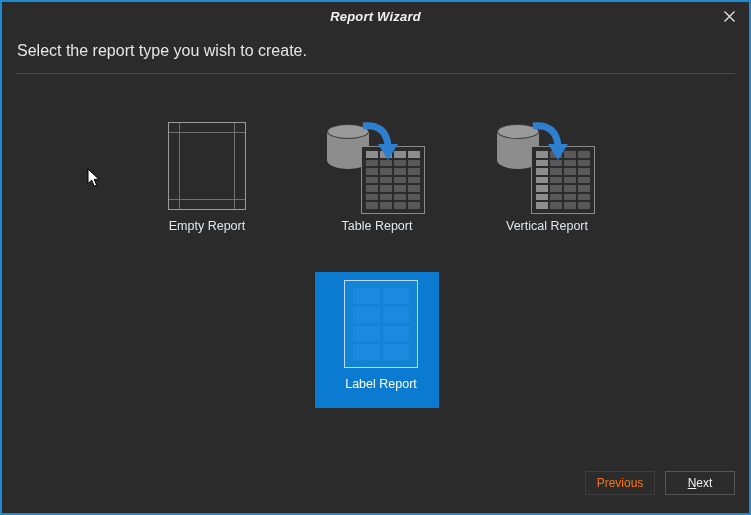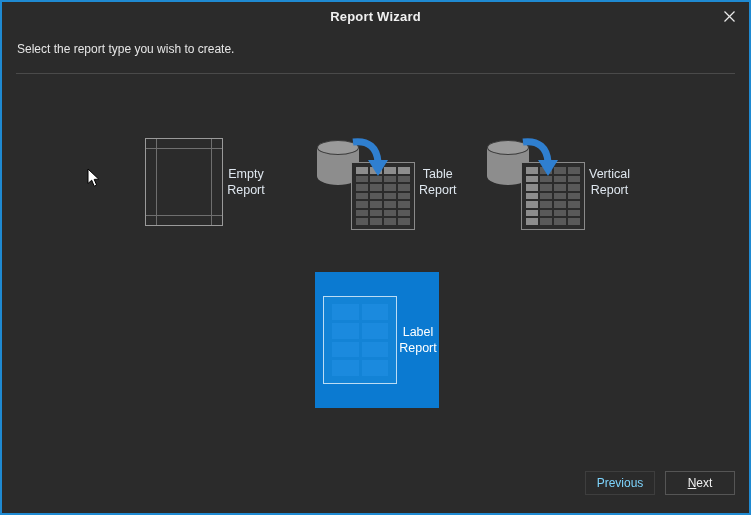--- a/index.html
+++ b/index.html
@@ -20,20 +20,21 @@
     overflow: hidden;
   }
   .titlebar {
     position: absolute;
     left: 0; top: 0;
     width: 100%;
     height: 28px;
     display: flex;
     align-items: center;
     justify-content: center;
+    font-style: italic;
   }
   .titlebar-title {
     font-size: 13px;
     font-weight: bold;
     color: #f0f0f0;
     letter-spacing: 0.2px;
   }
   .close-btn {
     position: absolute;
     right: 0; top: 0;
@@ -45,21 +46,21 @@
     color: #e8e8e8;
     font-size: 14px;
     cursor: pointer;
     user-select: none;
   }
 
   .subtitle {
     position: absolute;
     left: 15px;
     top: 40px;
-    font-size: 12px;
+    font-size: 16px;
     color: #e6e6e6;
   }
   .separator {
     position: absolute;
     left: 14px;
     right: 14px;
     top: 71px;
     height: 1px;
     background: #4a4a4a;
   }
@@ -70,20 +71,21 @@
     top: 90px;
     width: 100%;
     height: 340px;
   }
 
   .tile {
     position: absolute;
     width: 124px;
     height: 136px;
     display: flex;
+    flex-direction: column;
     align-items: center;
     justify-content: flex-start;
     cursor: pointer;
     box-sizing: border-box;
   }
   .tile .tile-art {
     height: 104px;
     display: flex;
     align-items: center;
     justify-content: center;
@@ -210,21 +212,21 @@
     align-items: center;
     justify-content: center;
     box-sizing: border-box;
     border: 1px solid #555555;
     background: #2b2b2b;
     color: #f0f0f0;
     cursor: pointer;
     user-select: none;
   }
   .btn.disabled {
-    color: #7dd3fc;
+    color: #f97316;
     border-color: #3e3e3e;
     cursor: default;
   }
   .btn .acc { text-decoration: underline; }
 
   
   .cursor {
     position: absolute;
     left: 85px;
     top: 166px;

